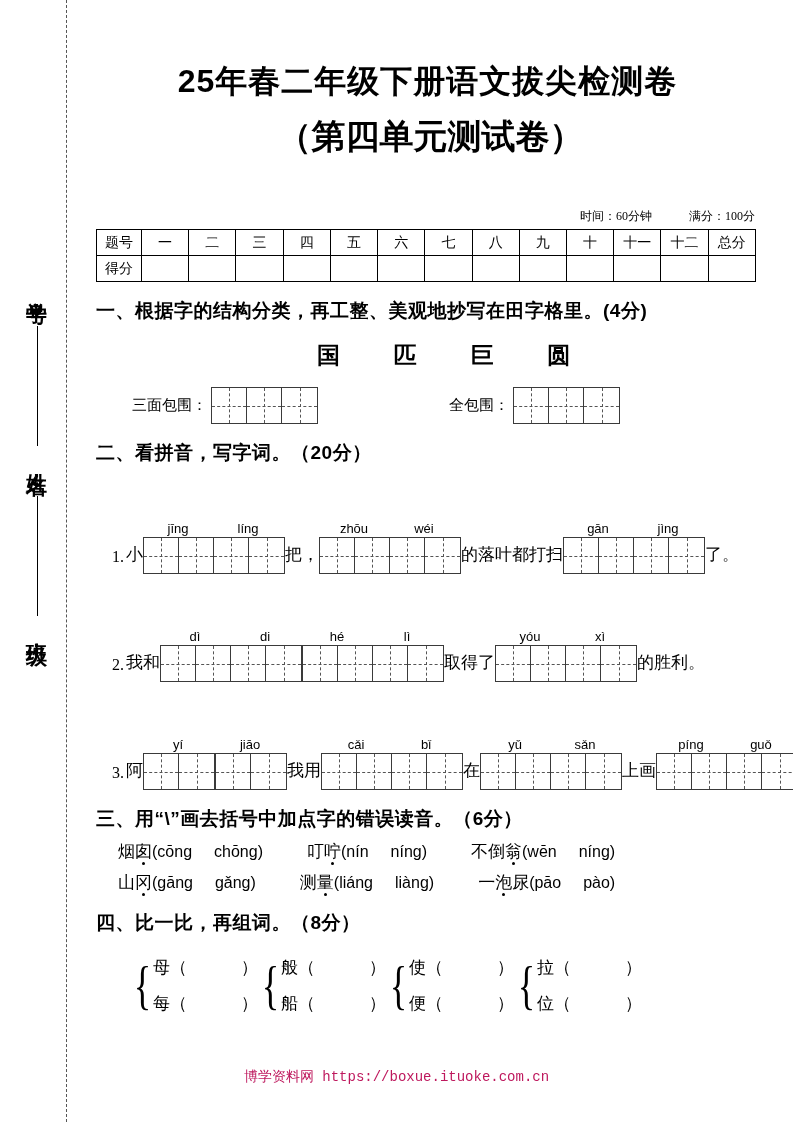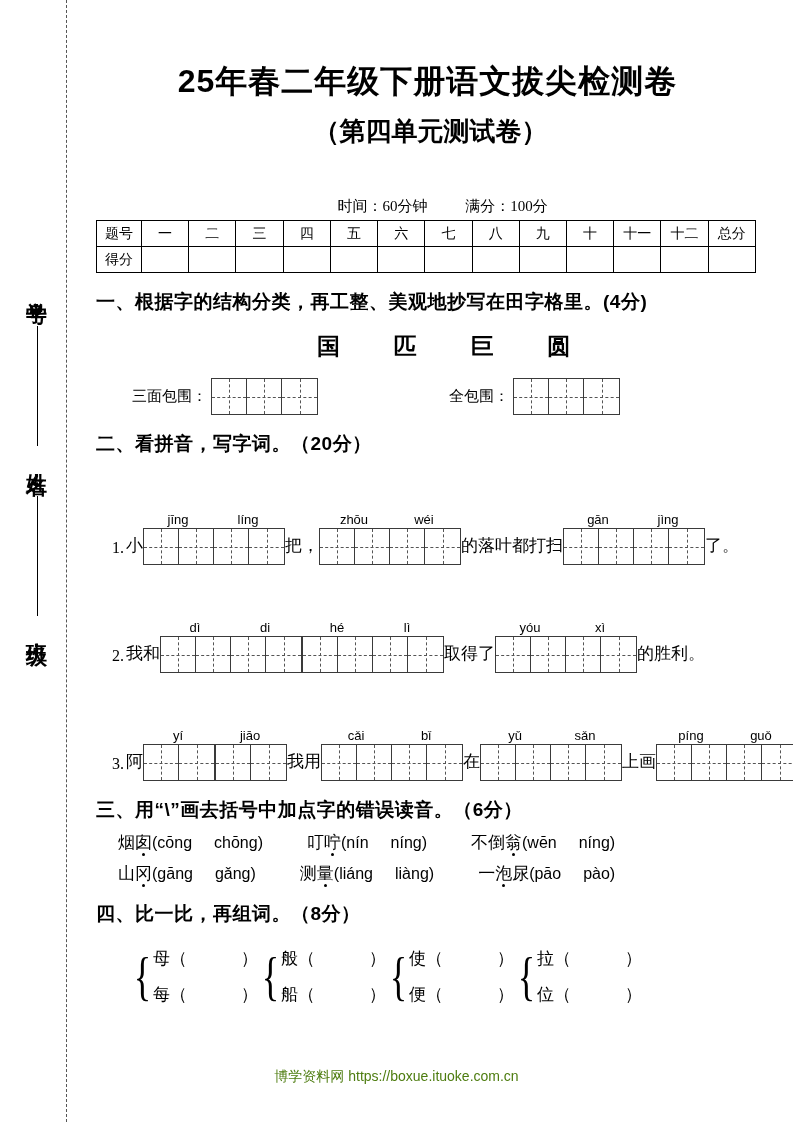--- a/index.html
+++ b/index.html
@@ -65,31 +65,31 @@
     font-size: 32px;
     font-weight: bold;
     font-family: "Liberation Sans", "DejaVu Sans", sans-serif;
     letter-spacing: 1px;
     margin: 60px 0 0 0;
     padding-right: 34px;
     white-space: nowrap;
   }
   .title-sub {
     text-align: center;
-    font-size: 26px;
+    font-size: 34px;
     font-weight: bold;
     font-family: Liberation Sans, sans-serif;
     margin: 10px 0 0 0;
     padding-right: 28px;
   }
 
   .exam-meta {
     margin: 48px 38px 4px 0;
-    text-align: center;
-    font-size: 15px;
+    text-align: right;
+    font-size: 12px;
   }
   .exam-meta span { margin-left: 34px; }
 
   
   .score-table {
     border-collapse: collapse;
     margin: 0 0 0 0;
     width: 660px;
     table-layout: fixed;
   }
@@ -225,23 +225,23 @@
     white-space: nowrap;
   }
   .q4-blank { display: inline-block; width: 54px; }
 
   
   .footer {
     position: absolute;
     left: 0; right: 0;
     top: 1068px;
     text-align: center;
-    color: #4d7c0f;
+    color: #be185d;
     font-size: 14px;
-    font-family: Liberation Sans, sans-serif;
+    font-family: Liberation Mono, monospace;
   }
 </style>
 </head>
 <body>
 
 <div class="binding">
   <div class="seal-line"></div>
   <div class="seal-stack">
     <div class="seal-label">学号：</div>
     <div class="seal-rule"></div>

